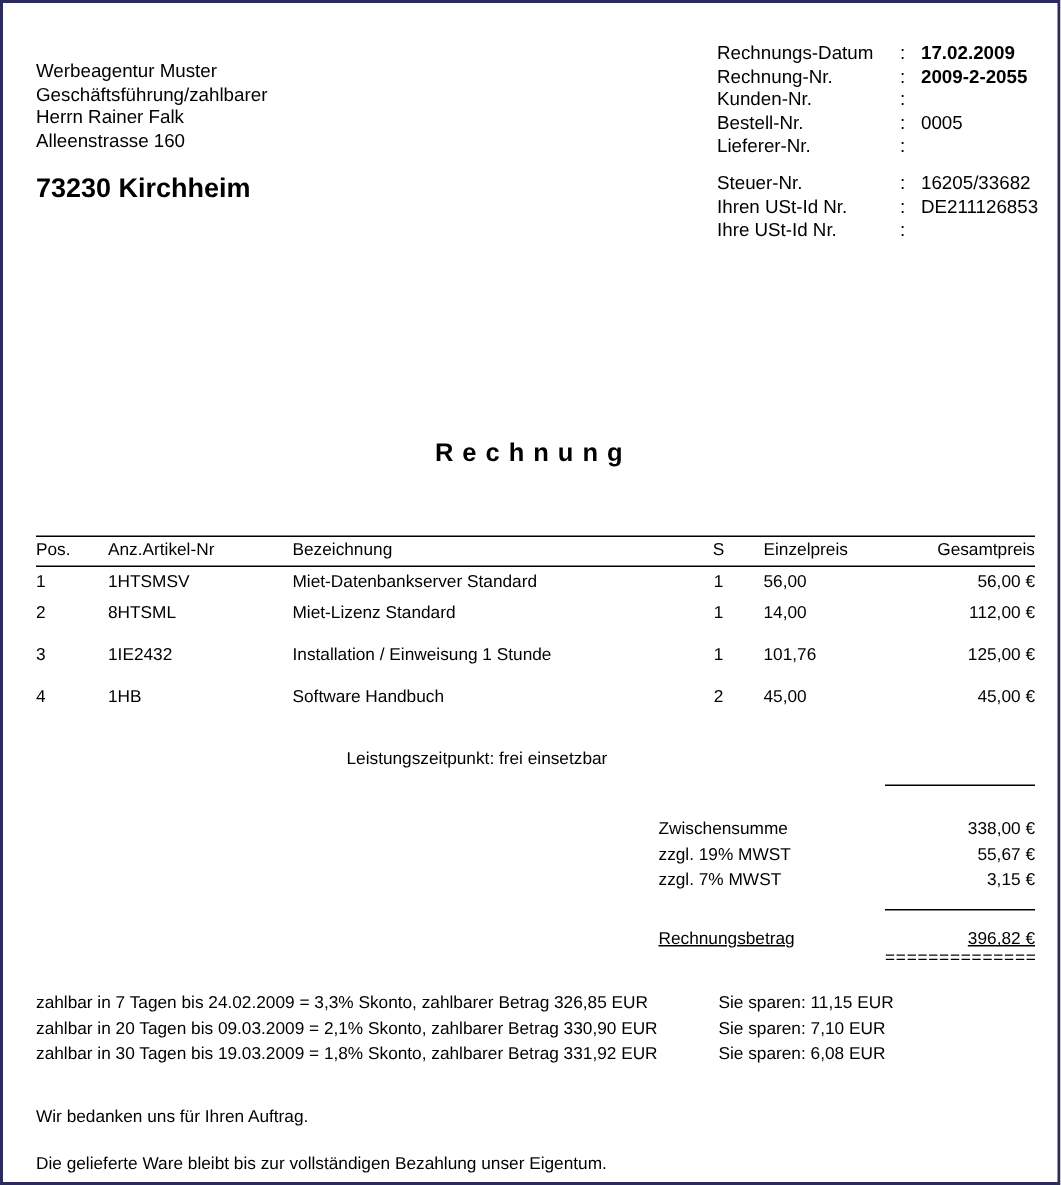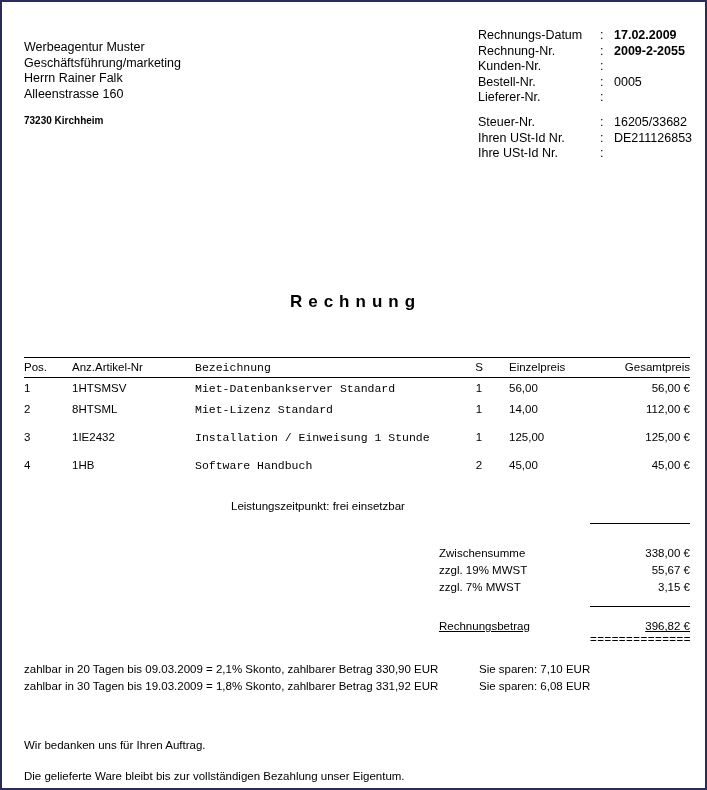--- a/index.html
+++ b/index.html
@@ -26,21 +26,21 @@
   #address-block {
     left: 22px;
     top: 38px;
     font-size: 12.5px;
     line-height: 15.5px;
     white-space: nowrap;
   }
   #address-city {
     left: 22px;
     top: 113px;
-    font-size: 10px;
+    font-size: 18px;
     font-weight: bold;
     white-space: nowrap;
   }
 
   
   .meta-table {
     border-collapse: collapse;
     font-size: 12.5px;
     line-height: 15.5px;
   }
@@ -88,21 +88,21 @@
   .items-table td, .items-table th {
     padding: 0;
     font-weight: normal;
     text-align: left;
     vertical-align: top;
     white-space: nowrap;
   }
   .items-table thead th { padding: 3px 0 3px 0; }
   .col-pos   { width: 48px; }
   .col-art   { width: 123px; }
-  .col-desc  { width: 254px; font-family: Liberation Mono, monospace; }
+  .col-desc  { width: 254px; }
   .col-s     { width: 60px;  text-align: center !important; }
   .col-ep    { width: 92px;  text-align: right; }
   .col-gp    { width: 89px;  text-align: right !important; }
   .items-table tbody td { padding: 4px 0 4px 0; }
   tr.gap-row td { padding-top: 11px; }
   #service-note {
     left: 193px;
     top: 498px;
     font-size: 11.5px;
     white-space: nowrap;
@@ -176,21 +176,21 @@
     white-space: nowrap;
   }
 </style>
 </head>
 <body>
 
 <div id="page">
 
   <div class="abs" id="address-block">
       <div>Werbeagentur Muster</div>
-      <div>Geschäftsführung/marketing</div>
+      <div>Geschäftsführung/zahlbarer</div>
       <div>Herrn Rainer Falk</div>
       <div>Alleenstrasse 160</div>
     </div>
   <div class="abs" id="address-city">73230 Kirchheim</div>
 
   <div class="abs" id="meta-doc">
     <table class="meta-table">
         <tbody>
           <tr>
             <td class="meta-label">Rechnungs-Datum</td>
@@ -276,21 +276,21 @@
             <td class="col-desc">Miet-Lizenz Standard</td>
             <td class="col-s">1</td>
             <td class="col-ep">14,00</td>
             <td class="col-gp">112,00 €</td>
           </tr>
           <tr class="gap-row">
             <td class="col-pos">3</td>
             <td class="col-art">1IE2432</td>
             <td class="col-desc">Installation / Einweisung 1 Stunde</td>
             <td class="col-s">1</td>
-            <td class="col-ep">125,00</td>
+            <td class="col-ep">101,76</td>
             <td class="col-gp">125,00 €</td>
           </tr>
           <tr class="gap-row">
             <td class="col-pos">4</td>
             <td class="col-art">1HB</td>
             <td class="col-desc">Software Handbuch</td>
             <td class="col-s">2</td>
             <td class="col-ep">45,00</td>
             <td class="col-gp">45,00 €</td>
           </tr>
@@ -330,20 +330,24 @@
         </tr>
       </tbody>
     </table>
   </div>
   <div class="abs" id="grand-dbl">===============</div>
 
   <div class="abs" id="terms">
     <table class="terms-table">
         <tbody id="terms-body">
           <tr>
+            <td class="terms-main">zahlbar in  7 Tagen bis 24.02.2009 = 3,3% Skonto, zahlbarer Betrag 326,85 EUR</td>
+            <td>Sie sparen: 11,15 EUR</td>
+          </tr>
+          <tr>
             <td class="terms-main">zahlbar in 20 Tagen bis 09.03.2009 = 2,1% Skonto, zahlbarer Betrag 330,90 EUR</td>
             <td>Sie sparen: 7,10 EUR</td>
           </tr>
           <tr>
             <td class="terms-main">zahlbar in 30 Tagen bis 19.03.2009 = 1,8% Skonto, zahlbarer Betrag 331,92 EUR</td>
             <td>Sie sparen: 6,08 EUR</td>
           </tr>
         </tbody>
       </table>
   </div>

